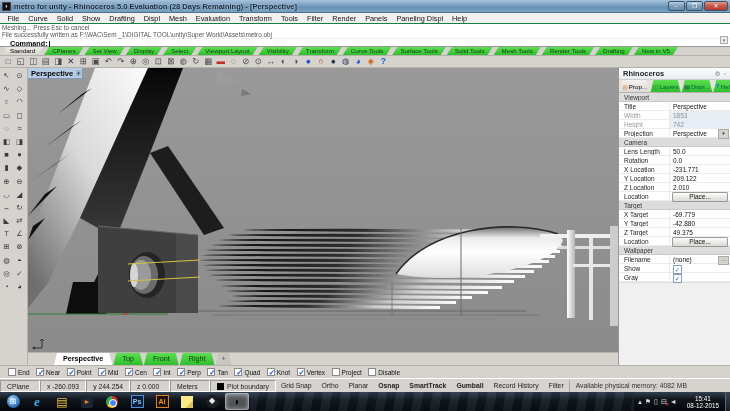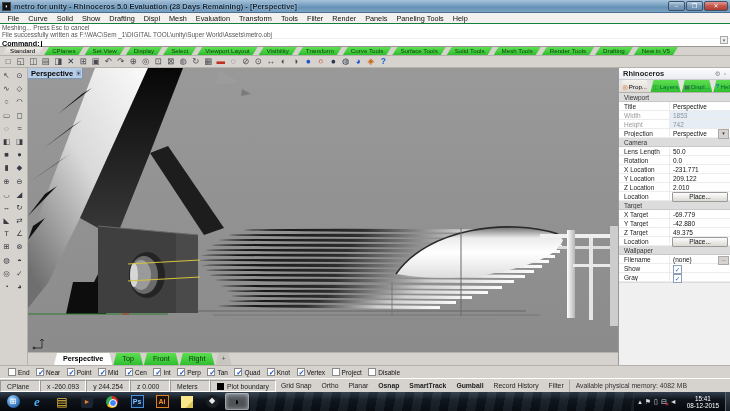--- a/index.html
+++ b/index.html
@@ -21,21 +21,21 @@
   .winbtn.close { background:linear-gradient(180deg,#e49890,#c4554a 50%,#b03a30); width:24px; }
 
   
   .menubar { height:11px; background:#f2f1ef; border-bottom:1px solid #15803d; display:flex; align-items:flex-start; padding-left:3px; }
   .menu-item { padding:0 4.5px; font-size:7.3px; color:#111; line-height:11px; white-space:nowrap; }
 
   
   .cmdarea { height:23px; background:#fff; border-bottom:1px solid #9a9894; position:relative; }
   .cmd-history { padding:0 2px; }
   .cmd-hline { font-size:6.4px; line-height:7px; color:#555; white-space:nowrap; }
-  .cmd-line { font-size:7.2px; line-height:9px; color:#000; font-weight:bold; padding:0 2px; border-top:1px solid #eee; }
+  .cmd-line { font-size:7.2px; line-height:9px; color:#000; font-weight:bold; padding:0 10px; border-top:1px solid #eee; }
   .caret { display:inline-block; width:1px; height:7px; background:#000; vertical-align:middle; margin-left:1px; }
   .cmd-opt { position:absolute; right:2px; top:12px; width:8px; height:8px; border:1px solid #aaa; background:#eee;
     font-size:5px; text-align:center; line-height:7px; color:#666; }
 
   
   .ttabs { height:9px; background:#d6d3ce; display:flex; align-items:flex-end; padding-left:2px; border-bottom:1px solid #b5b2ac; }
   .ttab { height:8px; padding:0 8px; margin-right:1px; font-size:6.2px; line-height:8px; color:#0a3d0a; white-space:nowrap;
     background:linear-gradient(180deg,#5ede52,#2fbe2f); clip-path:polygon(5px 0,100% 0,calc(100% - 5px) 100%,0 100%); }
   .ttab.active { background:linear-gradient(180deg,#efece6,#d6d3ce); color:#000; }
 
@@ -170,21 +170,21 @@
       <span class="menu-item">Show</span>
       <span class="menu-item">Drafting</span>
       <span class="menu-item">Displ</span>
       <span class="menu-item">Mesh</span>
       <span class="menu-item">Evaluation</span>
       <span class="menu-item">Transform</span>
       <span class="menu-item">Tools</span>
       <span class="menu-item">Filter</span>
       <span class="menu-item">Render</span>
       <span class="menu-item">Panels</span>
-      <span class="menu-item">Paneling Tools</span>
+      <span class="menu-item">Paneling Displ</span>
       <span class="menu-item">Help</span>
     </div>
 
   <div class="cmdarea">
     <div class="cmd-history">
       <div class="cmd-hline">Meshing... Press Esc to cancel</div>
       <div class="cmd-hline">File successfully written as F:\WAC\Sem _1\DIGITAL TOOL\unity\Super World\Assets\metro.obj</div>
     </div>
     <div class="cmd-line"><span>Command:</span><span class="caret"></span></div>
     <div class="cmd-opt">▾</div>

